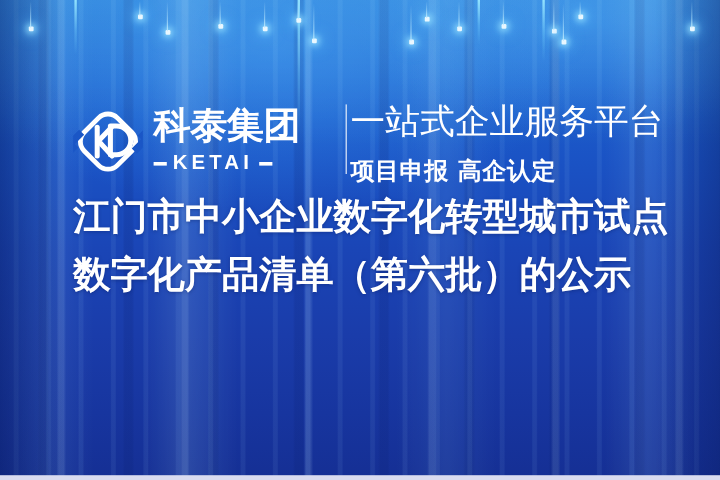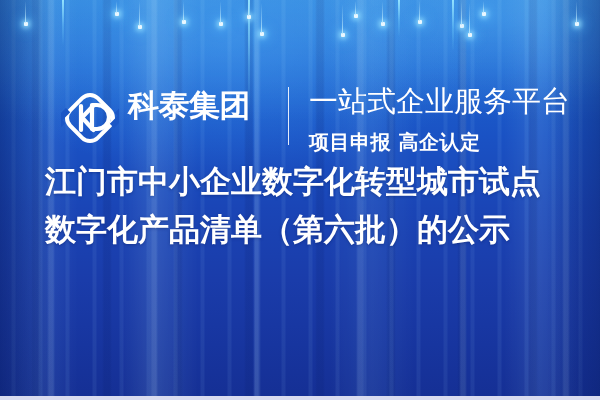--- a/index.html
+++ b/index.html
@@ -115,35 +115,35 @@
   .logo-dash.l{width:11px;}
   .logo-dash.r{width:11px;}
   .logo-en{
     font-family:"Liberation Sans",sans-serif;font-weight:bold;
     font-size:17px;letter-spacing:3.4px;color:#ffffff;white-space:nowrap;
   }
 
   .divider{position:absolute;left:288px;top:47px;width:1px;height:58px;
            background:rgba(255,255,255,.88);}
 
-  .tagline{position:absolute;left:309px;top:44px;}
+  .tagline{position:absolute;left:292px;top:44px;}
   .tag-main{
     font-family:"DejaVu Sans","Liberation Sans",sans-serif;
     font-size:29px;line-height:34px;color:#ffffff;font-weight:400;
     letter-spacing:0px;white-space:nowrap;
   }
   .tag-sub{
     font-family:"DejaVu Serif","Liberation Serif",serif;
     font-weight:bold;font-size:20px;line-height:24px;color:#ffffff;
     margin-top:12px;letter-spacing:0.5px;white-space:nowrap;
   }
 
   
   .headline{
-    position:absolute;left:45px;top:157px;width:504px;
+    position:absolute;left:61px;top:157px;width:504px;
     font-family:"DejaVu Sans","Liberation Sans",sans-serif;
     font-weight:bold;font-size:31px;line-height:48px;color:#ffffff;
     letter-spacing:0px;
     text-shadow:0 1px 3px rgba(6,22,80,.35);
   }
 
   
   .bottom-strip{position:absolute;left:0;bottom:0;width:600px;height:4px;
       background:#d9dcf0;}
 </style>
@@ -193,20 +193,25 @@
         <g fill="none" stroke="#ffffff" stroke-width="4.2" stroke-linecap="round">
           <path d="M20 17 L20 41"></path>
           <path d="M32 17 L21 28.5 L32.5 41"></path>
         </g>
         <path d="M31 16 L36 16 A11 11 0 0 1 36 40 L31 40 Z" fill="none" stroke="#ffffff" stroke-width="4.2" stroke-linejoin="round"></path>
       </svg>
     </span>
 
     <div class="logo-type">
       <div class="logo-cn">科泰集团</div>
+      <div class="logo-en-row">
+        <span class="logo-dash l"></span>
+        <span class="logo-en">KETAI</span>
+        <span class="logo-dash r"></span>
+      </div>
     </div>
 
     <div class="divider"></div>
 
     <div class="tagline">
       <div class="tag-main">一站式企业服务平台</div>
       <div class="tag-sub">项目申报 高企认定</div>
     </div>
   </div>
 

